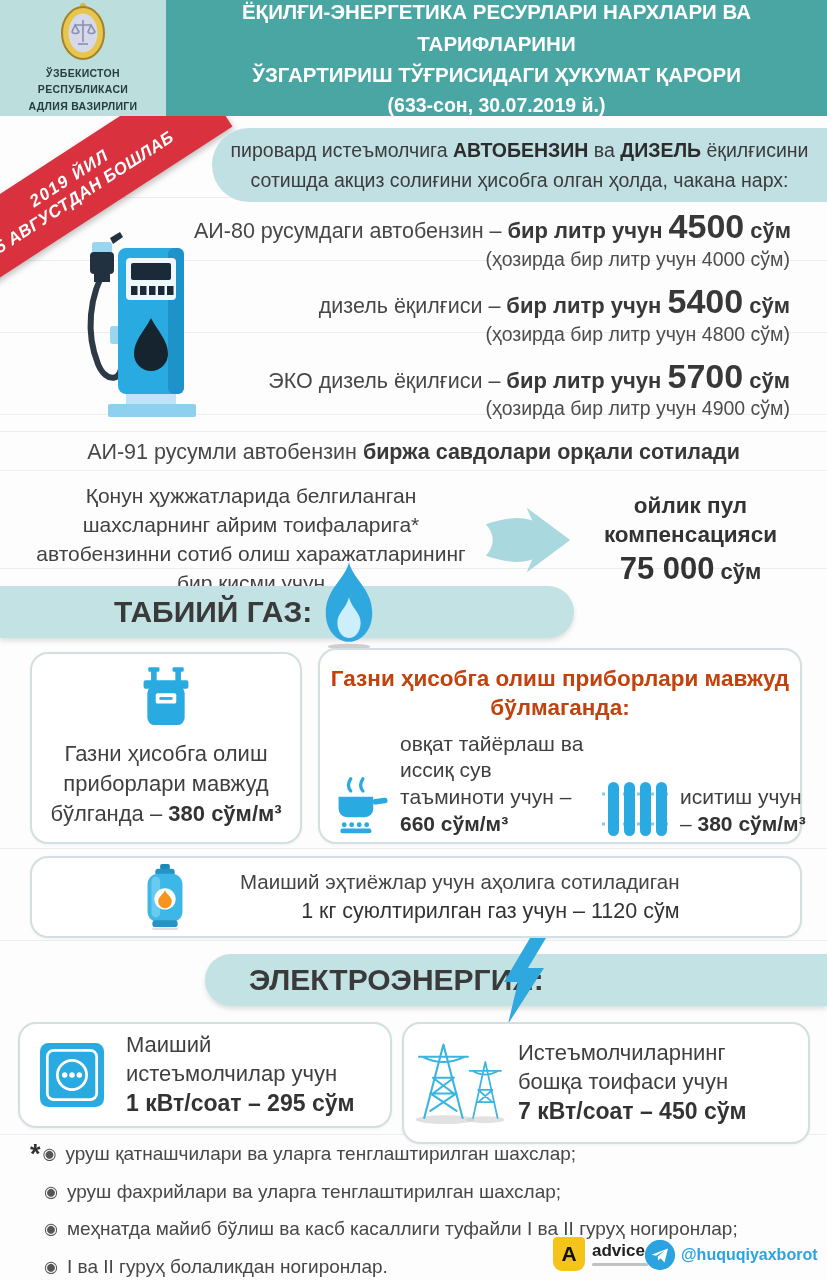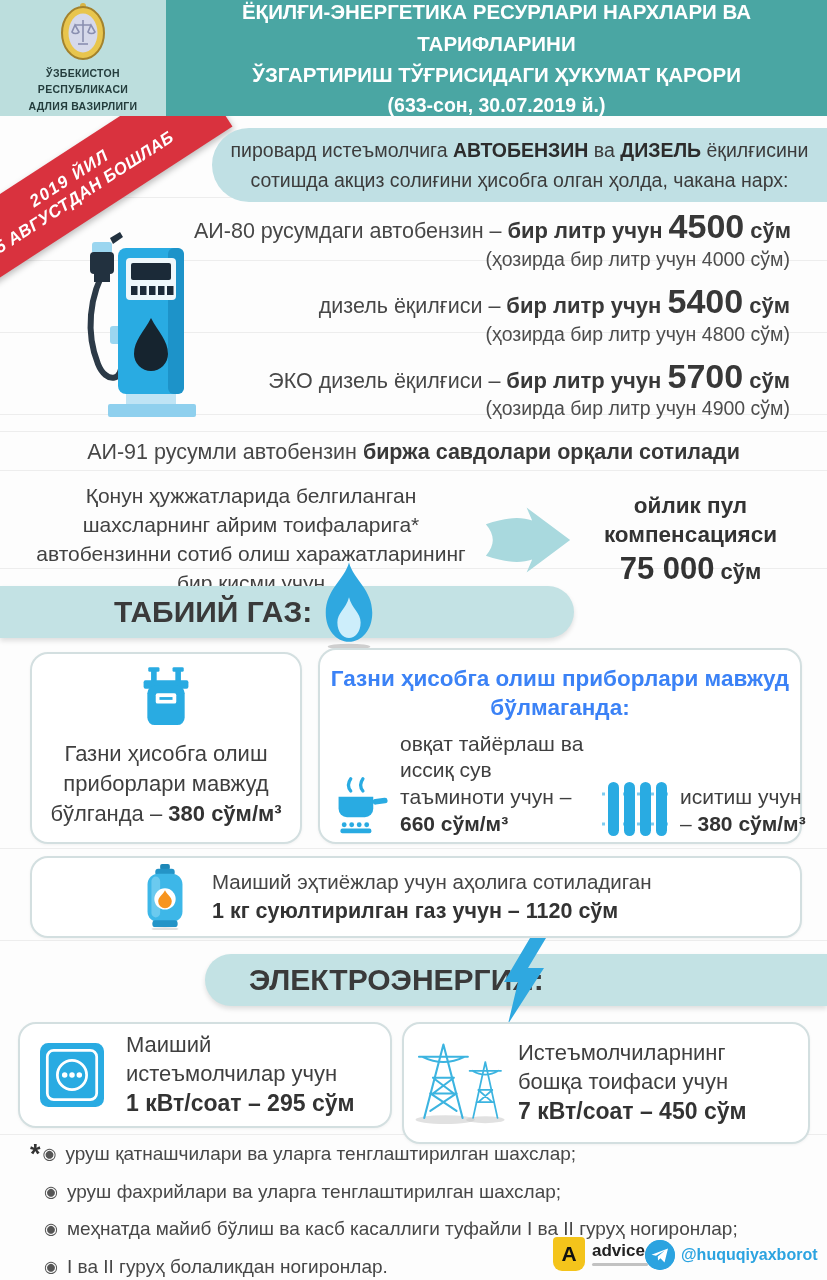--- a/index.html
+++ b/index.html
@@ -58,31 +58,31 @@
   .banner-el .label{position:absolute;left:44px;top:0;line-height:52px;font-size:30px;font-weight:bold;color:#3a3a3a;}
   .bolt{position:absolute;left:298px;top:-16px;width:46px;height:86px;}
 
   
   .box{position:absolute;background:#ffffff;border:2px solid #d3dfe0;border-radius:18px;box-shadow:0 1px 3px rgba(0,0,0,.05);box-sizing:border-box;}
   .gas-metered{top:652px;left:30px;width:272px;height:192px;display:flex;flex-direction:column;align-items:center;justify-content:center;gap:10px;text-align:center;}
   .gas-metered .txt{font-size:22px;line-height:1.35;width:238px;}
   .gas-metered b,.gu-col b,.el-price{color:#333;}
   .meter-icon{width:56px;height:62px;}
   .gas-unmetered{top:648px;left:318px;width:484px;height:196px;padding:14px 10px 0 10px;}
-  .gu-title{text-align:center;font-weight:bold;font-size:22.5px;line-height:1.3;color:#3b82f6;}
+  .gu-title{text-align:center;font-weight:bold;font-size:22.5px;line-height:1.3;color:#c2410c;}
   .gu-cols{display:flex;margin-top:8px;}
   .gu-col{display:flex;align-items:flex-end;}
   .pot-icon{width:60px;height:64px;margin:8px 8px 0 2px;flex:0 0 auto;}
   .rad-icon{width:70px;height:58px;margin:8px 8px 0 6px;flex:0 0 auto;}
   .gu-txt1{width:196px;font-size:21px;line-height:1.28;}
   .gu-txt2{width:128px;font-size:21px;line-height:1.28;}
-  .lpg{top:856px;left:30px;width:772px;height:82px;display:flex;align-items:center;}
+  .lpg{top:856px;left:30px;width:772px;height:82px;display:flex;align-items:center;gap:28px;}
   .lpg-icon{width:50px;height:66px;margin-left:108px;flex:0 0 auto;}
   .lpg-text{margin-left:22px;font-size:20.5px;line-height:1.45;color:#454545;}
-  .lpg-text .l2{font-weight:bold;font-size:21.5px;color:#333;}
+  .lpg-text .l2{font-weight:normal;font-size:21.5px;color:#333;text-align:right;}
   .el-home{top:1022px;left:18px;width:374px;height:106px;display:flex;align-items:center;}
   .socket-icon{width:64px;height:64px;margin-left:20px;flex:0 0 auto;}
   .el-home .txt{margin-left:22px;font-size:22px;line-height:1.3;}
   .el-other{top:1022px;left:402px;width:408px;height:122px;display:flex;align-items:center;}
   .towers-icon{width:96px;height:92px;margin-left:8px;flex:0 0 auto;}
   .el-other .txt{margin-left:10px;font-size:22px;line-height:1.3;}
   .el-price{font-weight:bold;font-size:23px;}
 
   
   .footnotes{position:absolute;top:1142px;left:30px;width:780px;}

